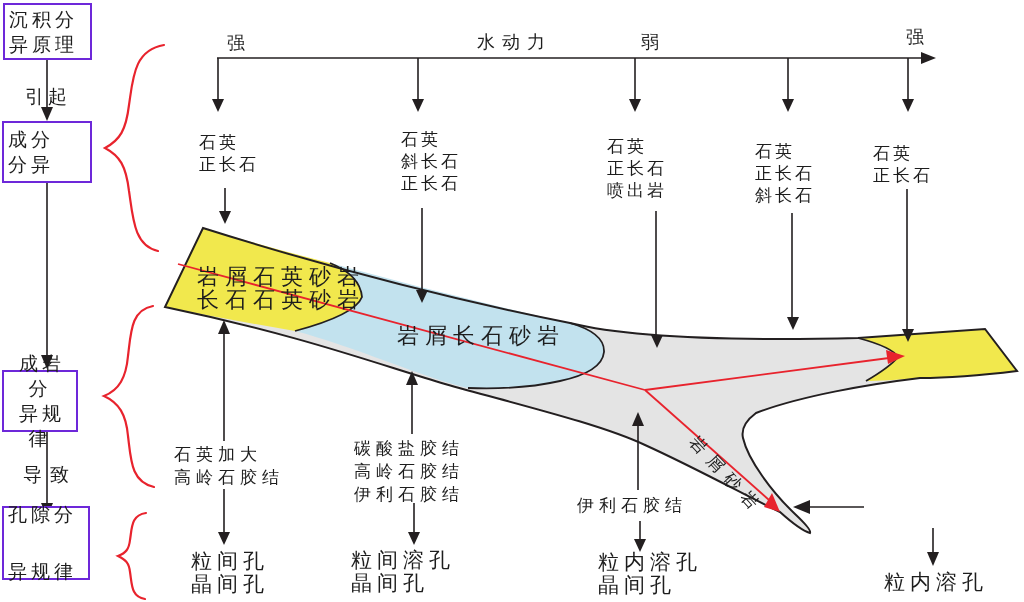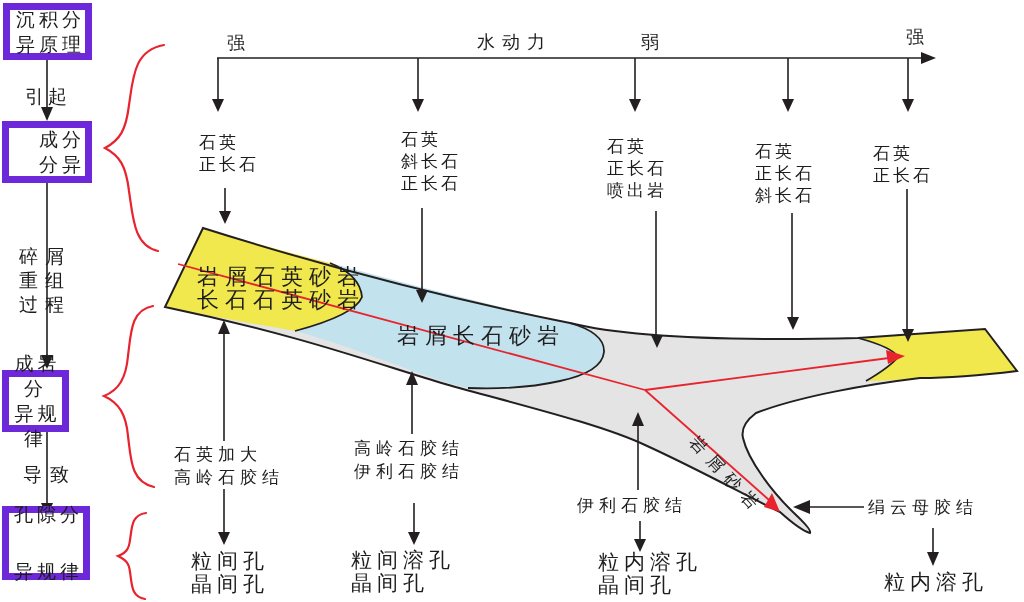--- a/index.html
+++ b/index.html
@@ -3,22 +3,22 @@
 <meta charset="utf-8">
 <style>
   html,body{margin:0;padding:0;background:#fff;}
   #stage{
     position:relative;width:1024px;height:602px;background:#fff;overflow:hidden;
     font-family:"Liberation Serif","DejaVu Serif",serif;color:#1d1d1d;
   }
   #shape-layer{position:absolute;left:0;top:0;width:1024px;height:602px;}
   .abs{position:absolute;white-space:nowrap;}
   .flowbox{
-    position:absolute;border:7px solid #6d28d9;background:#fff;box-sizing:border-box;
-    display:flex;flex-direction:column;align-items:flex-end;justify-content:center;
+    position:absolute;border:2px solid #6d28d9;background:#fff;box-sizing:border-box;
+    display:flex;flex-direction:column;align-items:flex-start;justify-content:center;
     font-size:19px;line-height:25px;letter-spacing:4px;text-align:center;
   }
   .flowbox div{text-indent:4px;}
   .linklabel{font-size:19px;}
   .vlabel{font-size:19px;line-height:24px;letter-spacing:7px;}
   .axislabel{font-size:18px;}
   .minerals{font-size:17px;line-height:22px;letter-spacing:3px;}
   .rocklabel{font-size:22px;line-height:23px;letter-spacing:6px;}
   .cement{font-size:17px;line-height:23px;letter-spacing:5px;}
   .pores{font-size:21px;line-height:23px;letter-spacing:5px;}
@@ -135,27 +135,22 @@
     <div>沉积分</div>
     <div>异原理</div>
   </div>
   <div class="abs linklabel" style="left:25px;top:84px;letter-spacing:4px;">引起</div>
 
   <div class="flowbox" style="left:2px;top:121px;width:90px;height:62px;">
     <div>成分</div>
     <div>分异</div>
   </div>
 
-  <div class="abs vlabel" style="left:19px;top:245px;">
-    <div>碎屑</div>
-    <div>重组</div>
-    <div>过程</div>
-  </div>
-
-  <div class="flowbox" style="left:2px;top:370px;width:67px;height:62px;">
+
+  <div class="flowbox" style="left:2px;top:370px;width:76px;height:62px;">
     <div>成岩分</div>
     <div>异规律</div>
   </div>
   <div class="abs linklabel" style="left:23px;top:462px;letter-spacing:8px;">导致</div>
 
   <div class="flowbox" style="left:2px;top:506px;width:88px;height:74px;gap:32px;">
     <div>孔隙分</div>
     <div>异规律</div>
   </div>
 
@@ -193,28 +188,26 @@
     <div>长石石英砂岩</div>
   </div>
   <div class="abs rocklabel" style="left:397px;top:324px;">岩屑长石砂岩</div>
   <div class="abs tailrot" style="left:701px;top:431px;">岩屑砂岩</div>
 
   <div class="abs cement" style="left:174px;top:443px;">
     <div>石英加大</div>
     <div>高岭石胶结</div>
   </div>
   <div class="abs cement" style="left:354px;top:437px;">
+    <div>碳酸盐胶结</div>
     <div>高岭石胶结</div>
     <div>伊利石胶结</div>
   </div>
   <div class="abs cement" style="left:577px;top:494px;">
     <div>伊利石胶结</div>
-  </div>
-  <div class="abs cement" style="left:868px;top:496px;">
-    <div>绢云母胶结</div>
   </div>
 
   <div class="abs pores" style="left:191px;top:550px;">
     <div>粒间孔</div>
     <div>晶间孔</div>
   </div>
   <div class="abs pores" style="left:351px;top:549px;">
     <div>粒间溶孔</div>
     <div>晶间孔</div>
   </div>

